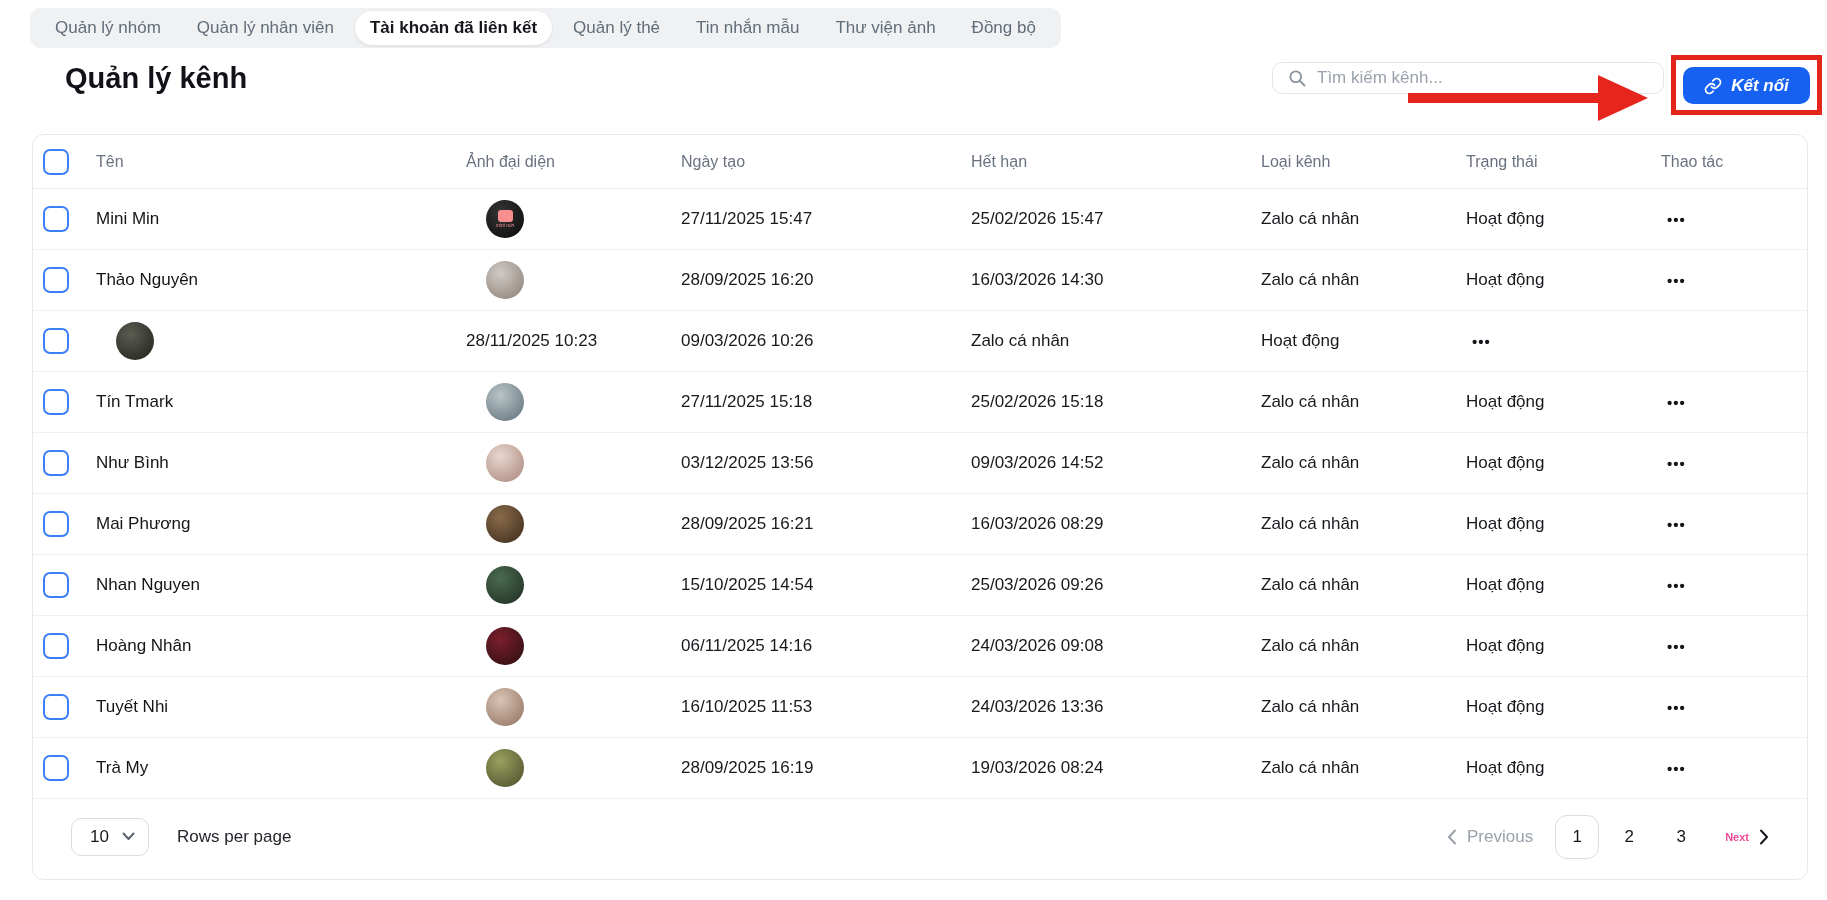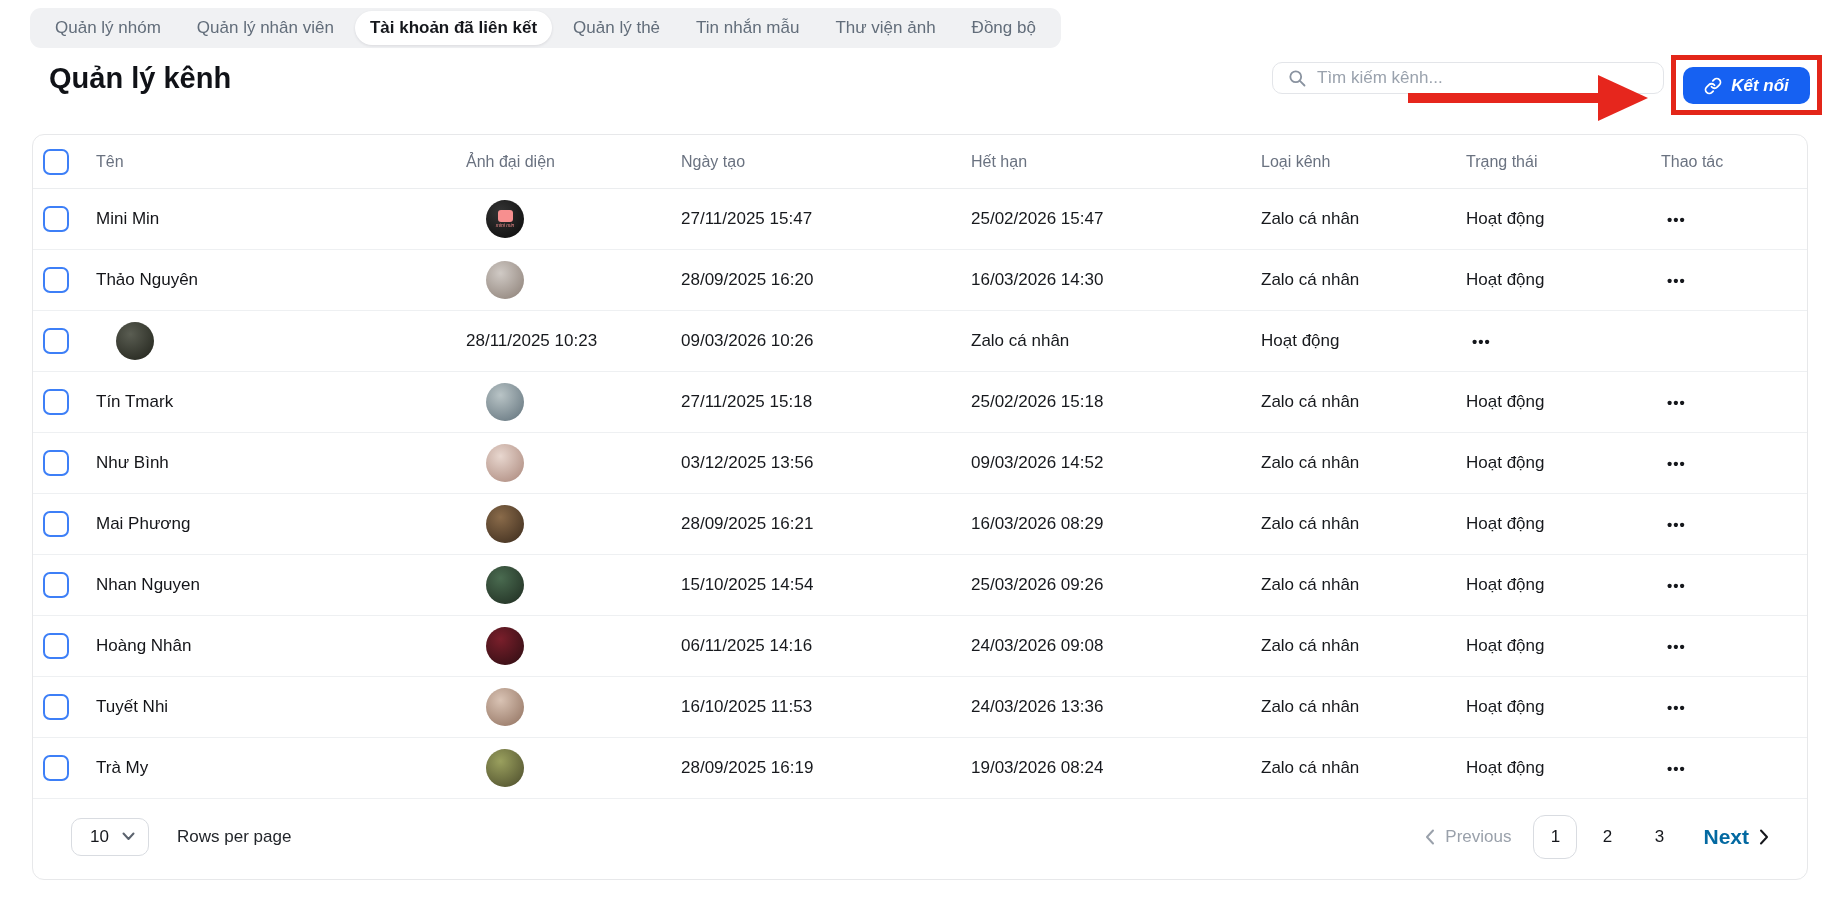--- a/index.html
+++ b/index.html
@@ -8,21 +8,21 @@
   #app { position:relative; width:1827px; height:900px; overflow:hidden; background:#fff; }
 
   
   .tabbar { position:absolute; left:30px; top:8px; height:40px; background:#f0f1f3;
     border-radius:11px; display:flex; align-items:center; padding:16px 10px; gap:6px; width:max-content; }
   .tab { font-size:17px; color:#626d7a; padding:7px 15px; border-radius:18px; cursor:pointer; white-space:nowrap; }
   .tab.active { background:#ffffff; color:#15171c; font-weight:700;
     box-shadow:0 1px 3px rgba(20,24,40,.10); }
 
   
-  .page-title { position:absolute; left:49px; top:62px; font-size:29px; font-weight:700; color:#101217; }
+  .page-title { position:absolute; left:65px; top:62px; font-size:29px; font-weight:700; color:#101217; }
 
   .searchbox { position:absolute; left:1272px; top:62px; width:392px; height:32px;
     border:1.5px solid #e3e5e9; border-radius:10px; background:#fff;
     display:flex; align-items:center; padding:0 14px; gap:10px; }
   .searchbox input { border:none; outline:none; flex:1; font-size:17px; color:#333;
     font-family:"Liberation Sans","DejaVu Sans",sans-serif; background:transparent; }
   .searchbox input::placeholder { color:#9aa2ad; }
 
   .annot-arrow { position:absolute; left:1408px; top:72px; z-index:5; pointer-events:none; }
   .annot-box { position:absolute; left:1671px; top:55px; width:151px; height:60px;
@@ -63,21 +63,21 @@
   .rpp-label { font-size:17px; color:#23262b; }
 
   .pager { display:flex; align-items:center; gap:8px; }
   .pager-prev { display:flex; align-items:center; gap:10px; color:#9aa1ab; font-size:17px;
     background:none; border:none; cursor:default; margin-right:14px;
     font-family:"Liberation Sans","DejaVu Sans",sans-serif; }
   .page-btn { min-width:44px; height:44px; display:flex; align-items:center; justify-content:center;
     font-size:17px; color:#15171c; background:none; border:none; cursor:pointer; padding:0 12px;
     font-family:"Liberation Sans","DejaVu Sans",sans-serif; }
   .page-btn.current { border:1px solid #d9dce1; border-radius:12px; }
-  .pager-next { display:flex; align-items:center; gap:10px; color:#0369a1; font-size:21px;
+  .pager-next { display:flex; align-items:center; gap:10px; color:#ec4899; font-size:11px;
     font-weight:600; background:none; border:none; cursor:pointer; margin-left:14px;
     font-family:"Liberation Sans","DejaVu Sans",sans-serif;text-align:center; }
 </style>
 </head>
 <body>
 
 <div id="app">
 
   <nav class="tabbar">
     <div class="tab">Quản lý nhóm</div>

